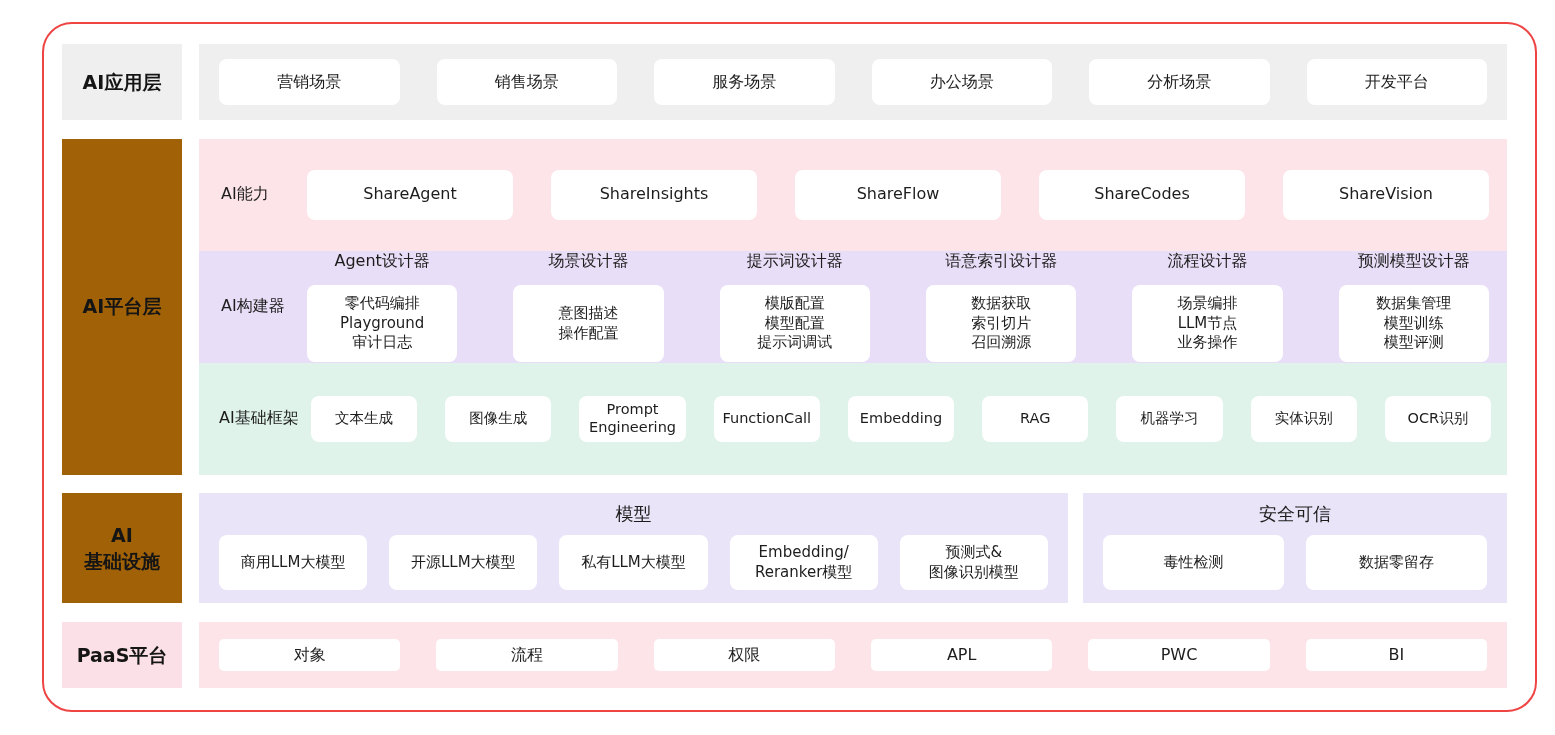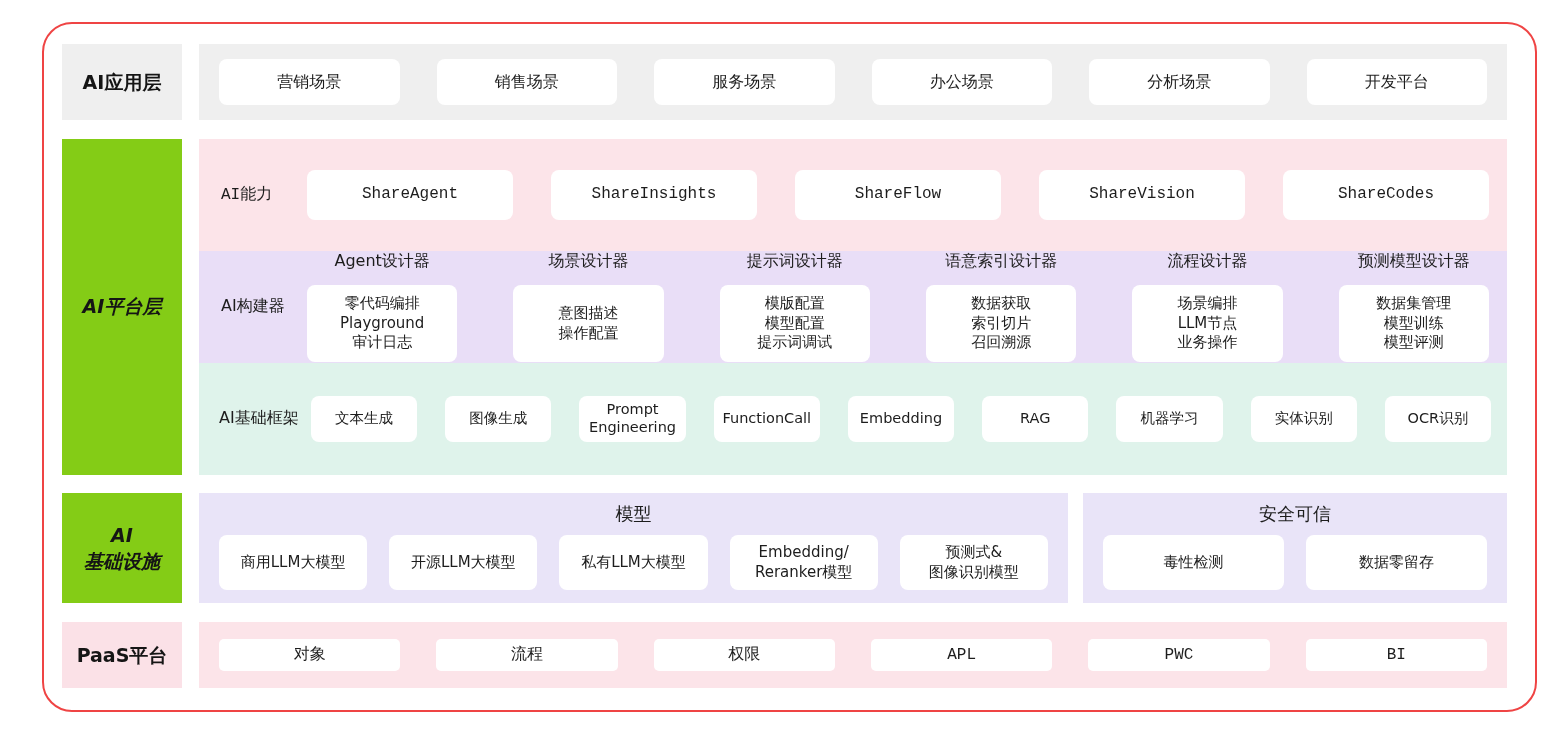--- a/index.html
+++ b/index.html
@@ -27,26 +27,26 @@
   .row-infra{ height: 110px; }
   .row-paas { height: 66px; }
 
   .row-label {
     flex: 0 0 120px;
     display: flex; align-items: center; justify-content: center;
     font-weight: bold; font-size: 19px; color: #151515;
     text-align: center; white-space: pre-line; line-height: 1.4;
   }
   .bg-gray     { background: #efefef; }
-  .bg-pink     { background: #fce4e9; font-family: Liberation Mono, monospace; }
+  .bg-pink     { background: #fce4e9; }
   .bg-pink-lt  { background: #fbe1e7; }
   .bg-purple   { background: #e9def7; }
   .bg-mint     { background: #dff3eb; }
   .bg-lav      { background: #e9e4f8; }
-  .bg-lav-lt   { background: #84cc16; font-style: italic; }
+  .bg-lav-lt   { background: #a16207; }
 
   .band { flex: 1; display: flex; align-items: center; }
   .band-label {
     flex: 0 0 86px; margin-left: 22px;
     font-size: 16px; color: #1d1d1d; text-align: left; white-space: nowrap;
   }
   .boxes { flex: 1; display: flex; align-items: center; }
   .box {
     background: #ffffff; border-radius: 8px;
     display: flex; align-items: center; justify-content: center;
@@ -122,23 +122,23 @@
       <div class="band band-cap bg-pink">
         <div class="band-label">AI能力</div>
         <div class="boxes">
 
             <div class="box">ShareAgent</div>
 
             <div class="box">ShareInsights</div>
 
             <div class="box">ShareFlow</div>
 
+            <div class="box">ShareCodes</div>
+
             <div class="box">ShareVision</div>
-
-            <div class="box">ShareCodes</div>
           </div>
       </div>
 
       <div class="band band-builder bg-purple">
         <div class="band-label">AI构建器</div>
         <div class="builder-cols">
 
             <div class="builder-col">
               <div class="builder-title">Agent设计器</div>
               <div class="box">零代码编排

